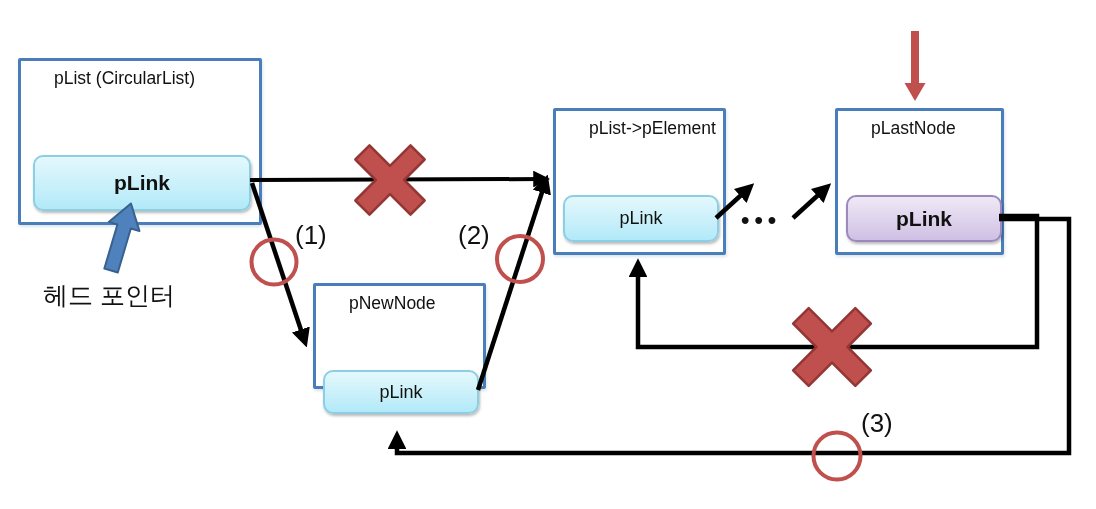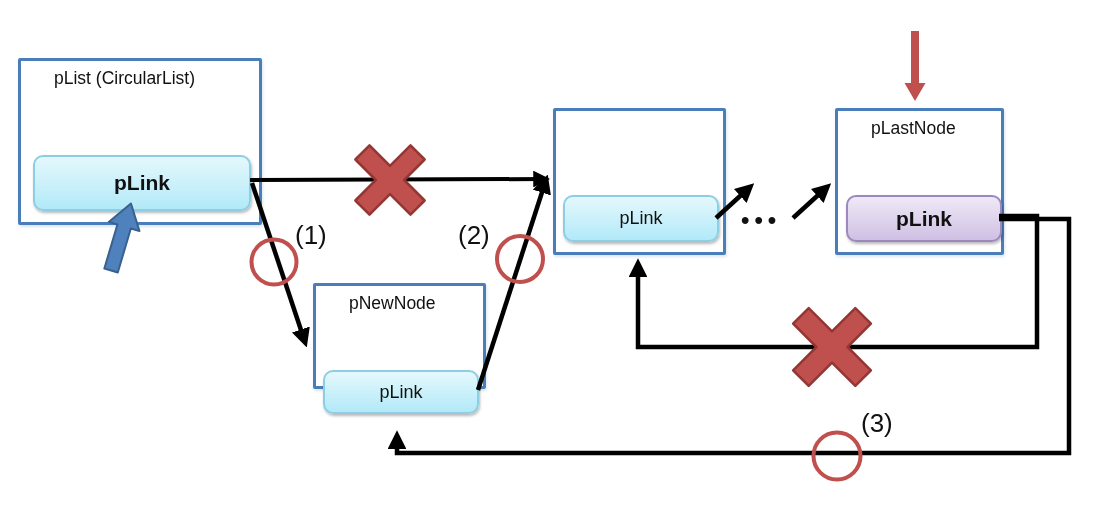--- a/index.html
+++ b/index.html
@@ -60,20 +60,21 @@
     <div class="node-title">pList (CircularList)</div>
     <div class="plink cyan big">pLink</div>
   </div>
 
   <div class="node" id="n-pnewnode">
     <div class="node-title">pNewNode</div>
     <div class="plink cyan small">pLink</div>
   </div>
 
   <div class="node" id="n-pelement">
+    <div class="node-title">pList-&gt;pElement</div>
     <div class="plink cyan small">pLink</div>
   </div>
 
   <div class="node" id="n-plastnode">
     <div class="node-title">pLastNode</div>
     <div class="plink purple big">pLink</div>
   </div>
 
   <svg id="overlay" viewBox="0 0 1096 509" xmlns="http://www.w3.org/2000/svg">
     <defs>
@@ -112,15 +113,16 @@
 
     <polygon class="redarrow" points="915,101 925.5,83 919,83 919,31 911,31 911,83 904.5,83"></polygon>
   </svg>
 
   <div class="step-label" id="label-1">(1)</div>
   <div class="step-label" id="label-2">(2)</div>
   <div class="step-label" id="label-3">(3)</div>
   <div id="ellipsis-dots">•••</div>
 
   <div id="head-caption">
+    <div>헤드 포인터</div>
   </div>
 
 </div>
 
 </body></html>

